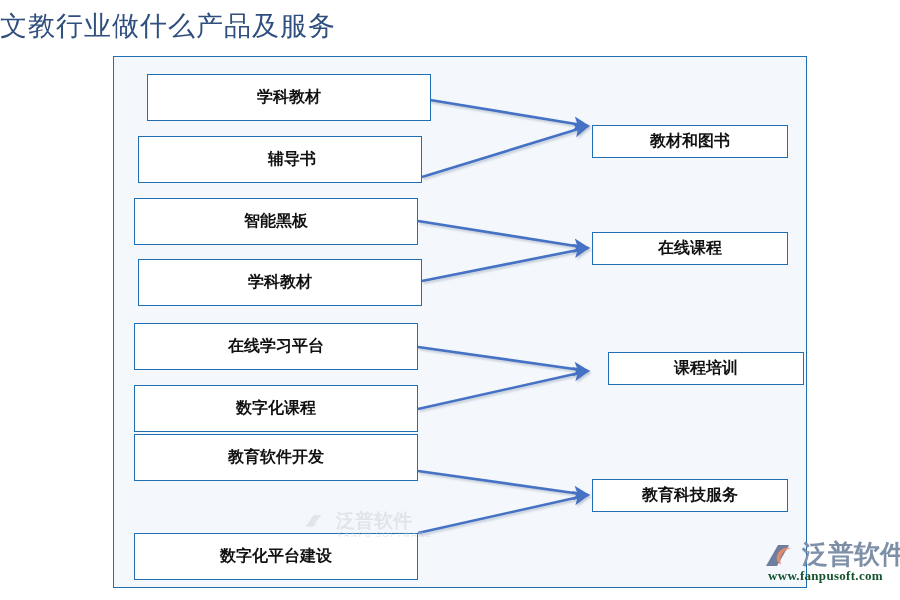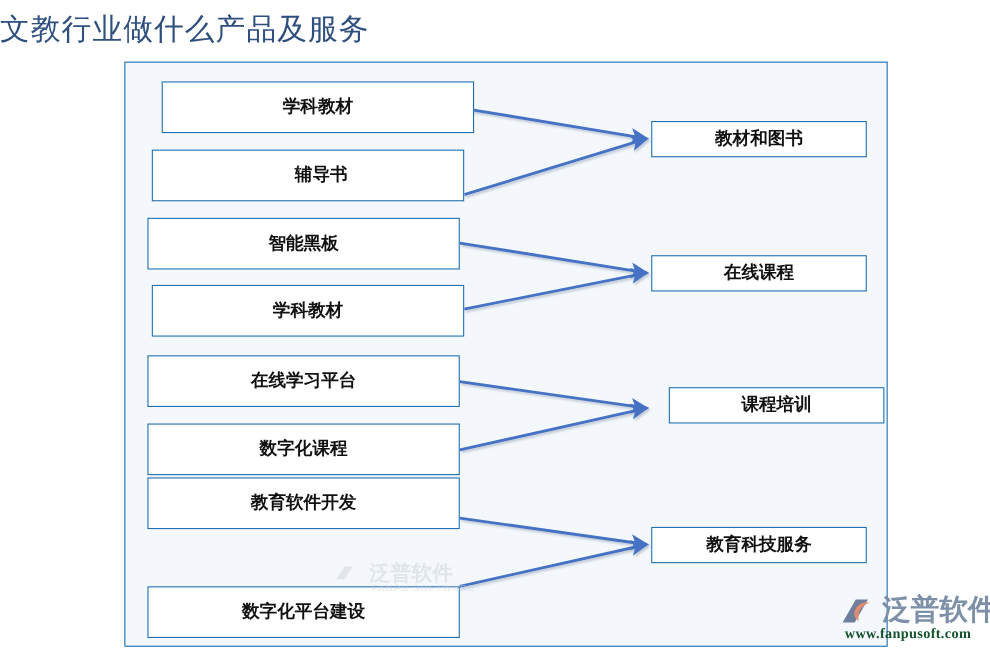--- a/index.html
+++ b/index.html
@@ -192,21 +192,21 @@
 <div class="node-box left-box" style="left:134px; top:385px;">
     <span>数字化课程</span>
   </div>
 <div class="node-box left-box" style="left:134px; top:434px;text-align:right;">
     <span>教育软件开发</span>
   </div>
 <div class="node-box left-box" style="left:134px; top:509px;margin-top:24px;">
     <span>数字化平台建设</span>
   </div>
 
-<div class="node-box right-box" style="left:592px; top:110px;">
+<div class="node-box right-box" style="left:592px; top:125px;">
     <span>教材和图书</span>
   </div>
 <div class="node-box right-box" style="left:592px; top:232px;">
     <span>在线课程</span>
   </div>
 <div class="node-box right-box" style="left:592px; top:352px;margin-left:16px;">
     <span>课程培训</span>
   </div>
 <div class="node-box right-box" style="left:592px; top:479px;">
     <span>教育科技服务</span>

